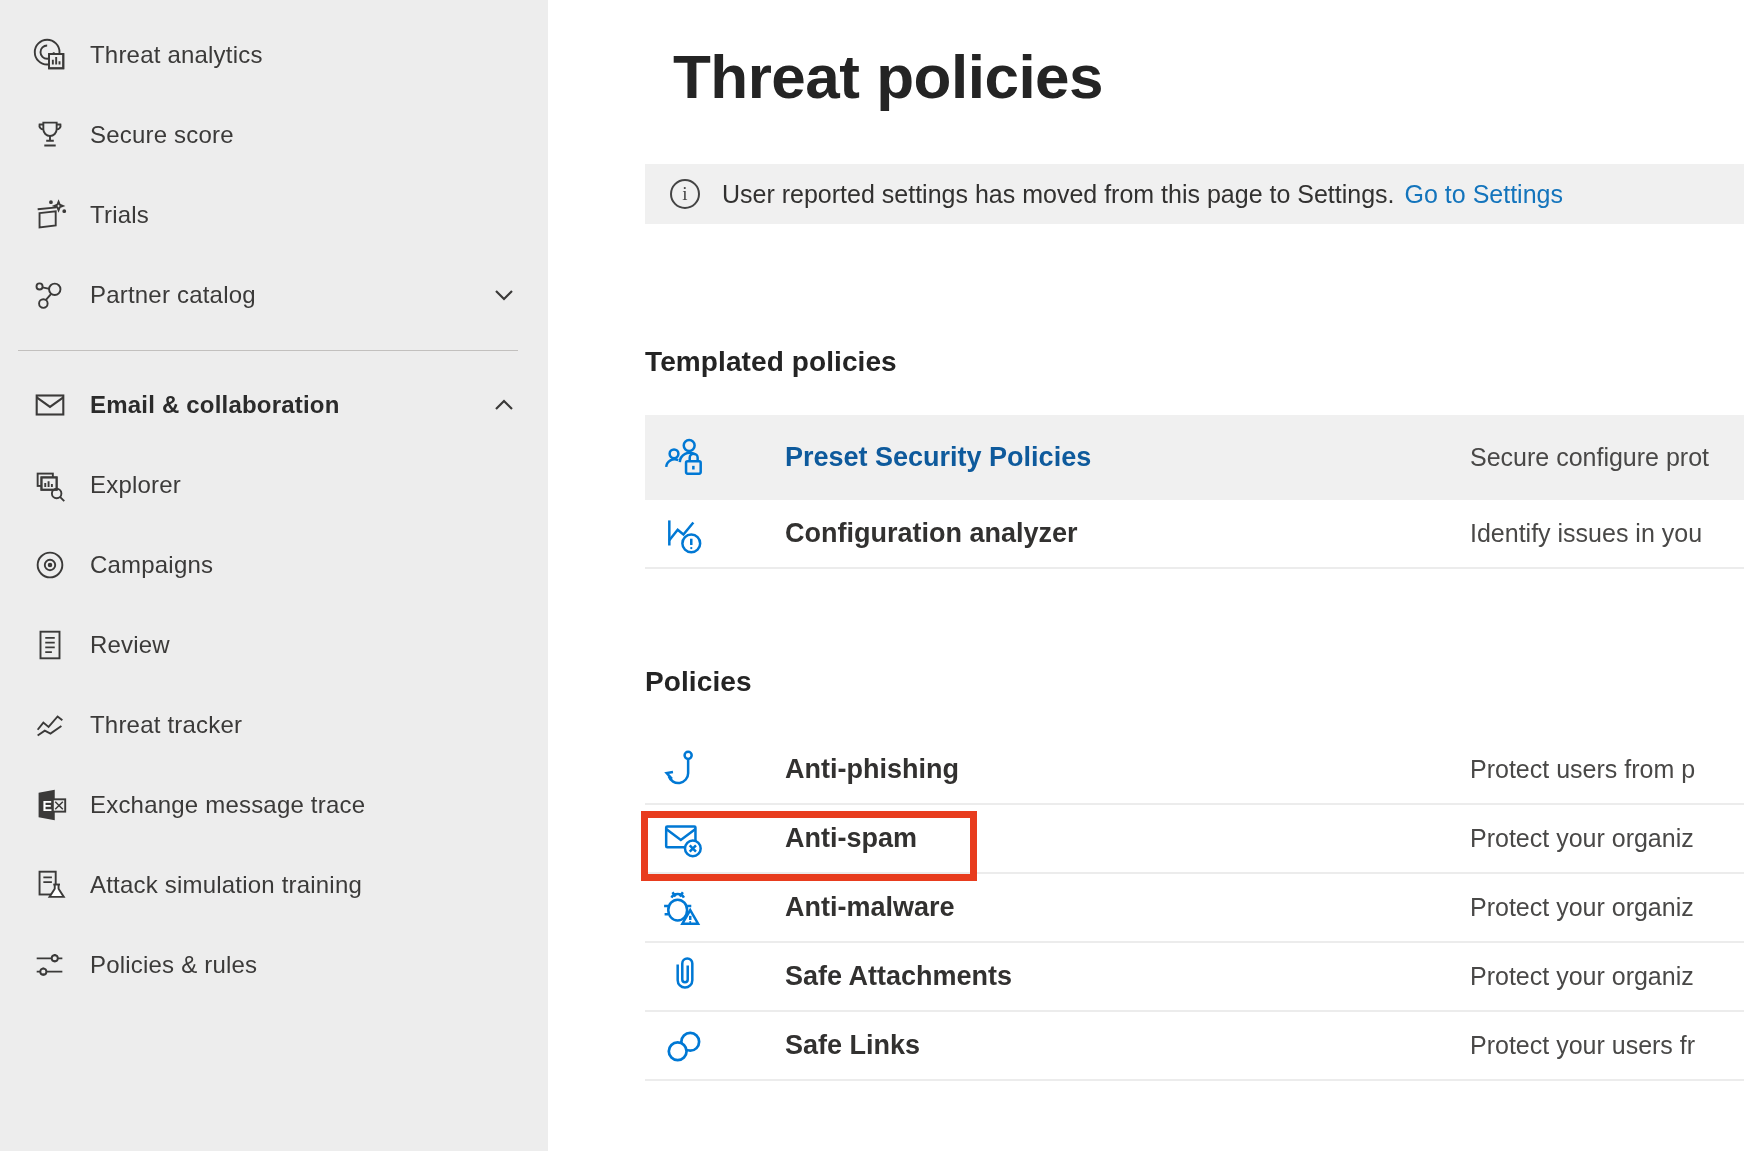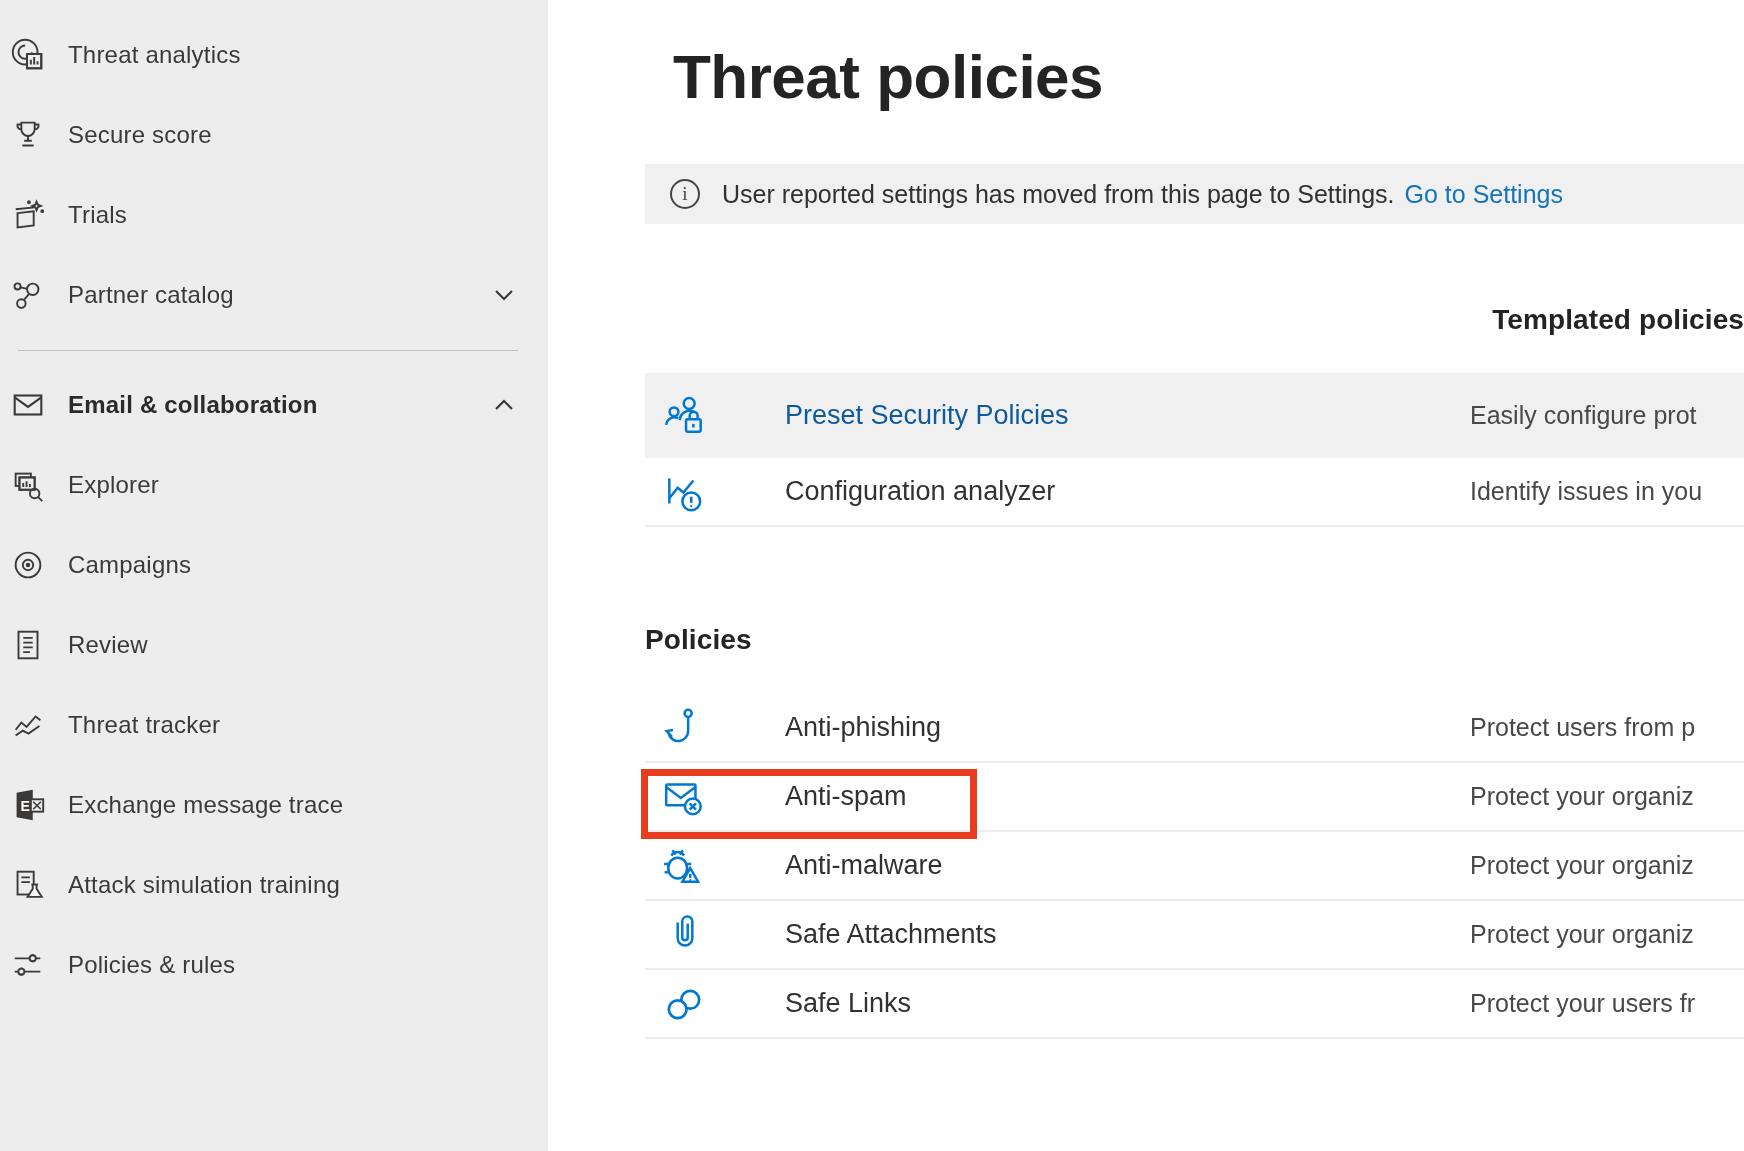--- a/index.html
+++ b/index.html
@@ -7,51 +7,51 @@
     --divider:#ececec; --sidebar-divider:#c2c0be; --text-dark:#242424; --text-label:#323130;
     --text-desc:#494847; --link-blue:#1374bc; --preset-link:#0e5a9c; --highlight-red:#e83c1e;
   }
   *{margin:0;padding:0;box-sizing:border-box;}
   html,body{width:1744px;height:1151px;overflow:hidden;background:#fff;
     font-family:"Liberation Sans","DejaVu Sans",sans-serif;color:var(--text-label);}
   .app{display:flex;width:1744px;height:1151px;}
 
   
   .sidebar{width:548px;min-width:548px;height:100%;background:var(--sidebar-bg);padding-top:15px;}
-  .nav-item{position:relative;display:flex;align-items:center;height:80px;padding-left:8px;cursor:pointer;}
+  .nav-item{position:relative;display:flex;align-items:center;height:80px;padding-left:30px;cursor:pointer;}
   .nav-icon{width:40px;height:40px;display:flex;align-items:center;justify-content:center;flex:0 0 40px;}
   .nav-icon svg{width:38px;height:38px;}
   .nav-label{margin-left:20px;font-size:24px;color:#3b3a39;letter-spacing:.2px;white-space:nowrap;}
   .nav-item.bold .nav-label{font-weight:700;color:#2b2b2b;}
   .nav-chevron{position:absolute;right:32px;top:50%;transform:translateY(-50%);width:24px;height:24px;}
   .nav-chevron svg{width:24px;height:24px;}
   .nav-divider{height:1px;background:var(--sidebar-divider);margin:15px 30px 14px 18px;}
 
   
   .content{position:relative;flex:1;height:100%;background:#fff;padding-left:97px;overflow:hidden;}
   h1.page-title{margin-top:40px;font-size:62px;line-height:74px;font-weight:700;color:var(--text-dark);letter-spacing:-.5px;margin-left:28px;}
   .banner{margin-top:50px;height:60px;background:var(--banner-bg);display:flex;align-items:center;padding-left:25px;}
   .info-icon{width:30px;height:30px;border:2.2px solid #444;border-radius:50%;display:flex;align-items:center;justify-content:center;
     font-size:19px;color:#444;flex:0 0 30px;font-family:"Liberation Serif",serif;}
   .banner-text{margin-left:22px;font-size:25px;color:var(--text-label);white-space:nowrap;}
   .banner-link{margin-left:10px;font-size:25px;color:var(--link-blue);text-decoration:none;white-space:nowrap;cursor:pointer;}
 
   h2.section-heading{font-size:28px;line-height:36px;font-weight:700;color:var(--text-dark);letter-spacing:.1px;}
-  #templated-heading{margin-top:78px;text-align:right;}
+  #templated-heading{margin-top:120px;}
   #policies-heading{margin-top:95px;}
   .rows{display:block;}
   #templated-rows{margin-top:35px;}
   #policies-rows{margin-top:36px;}
 
   .row{position:relative;display:flex;align-items:center;height:85px;cursor:pointer;}
   .row.gray{background:var(--row-hover-bg);}
   .row.ruled{border-bottom:2px solid var(--divider);height:69px;}
   .row-icon{width:80px;min-width:80px;display:flex;align-items:center;justify-content:center;}
   .row-icon svg{width:46px;height:46px;}
-  .row-label{margin-left:60px;width:685px;min-width:685px;font-size:27px;font-weight:400;color:var(--text-label);white-space:nowrap;overflow:hidden;}
+  .row-label{margin-left:60px;width:685px;min-width:685px;font-size:27px;font-weight:700;color:var(--text-label);white-space:nowrap;overflow:hidden;}
   .row-label.link{color:var(--preset-link);}
   .row-desc{flex:1;font-size:25px;color:var(--text-desc);white-space:nowrap;overflow:hidden;}
   .red-box{position:absolute;left:-4px;top:6px;width:336px;height:70px;border:7px solid var(--highlight-red);pointer-events:none;z-index:3;}
 </style>
 </head>
 <body>
 
 <div class="app">
   <nav class="sidebar" id="sidebar">
       <div class="nav-item">
@@ -208,21 +208,21 @@
               <circle cx="26" cy="10" r="5.2"></circle>
               <path d="M17 26a9.5 9.5 0 0 1 14.5-7.5"></path>
               <circle cx="11.5" cy="18" r="4.2"></circle>
               <path d="M4 30.5a8 8 0 0 1 11.5-6.5"></path>
               <rect x="23" y="25" width="14" height="12" rx="1.5"></rect>
               <path d="M26.5 25v-3.2a3.8 3.8 0 0 1 7.6 0V25"></path>
               <path d="M30 29.5v3.5"></path>
             </svg>
           </span>
     <span class="row-label link">Preset Security Policies</span>
-    <span class="row-desc">Easily configure prot</span>
+    <span class="row-desc">Secure configure prot</span>
   </div>
         <div class="row ruled">
     <span class="row-icon">
             <svg viewBox="0 0 44 44" fill="none" stroke="#0078d4" stroke-width="2.4">
               <path d="M7 9v24"></path>
               <path d="M7 28l8-10 5.5 4.5L30 11"></path>
               <circle cx="28" cy="31" r="8.5" fill="#fff"></circle>
               <path d="M28 26.5v6"></path>
               <circle cx="28" cy="35.5" r="1.1" fill="#0078d4" stroke="none"></circle>
             </svg>

